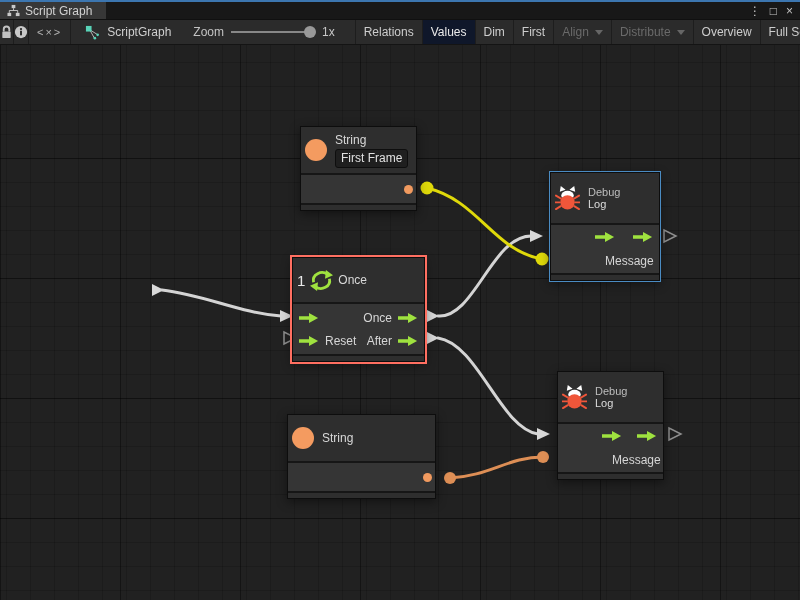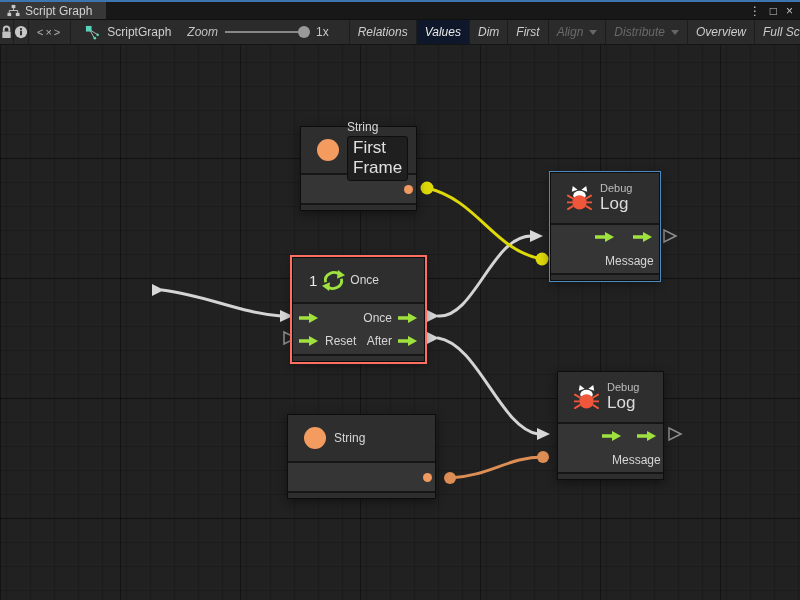--- a/index.html
+++ b/index.html
@@ -18,26 +18,26 @@
   .win-controls span { font-size:12px; line-height:1; cursor:default; }
 
   
   .toolbar { height:26px; background:#2b2b2b; border-top:1px solid #101010; border-bottom:1px solid #141414;
     display:flex; align-items:stretch; color:#c8c8c8; font-size:12px; }
   .seg { display:flex; align-items:center; justify-content:center; border-right:1px solid #1d1d1d; padding:0 8px; }
   .seg.icon { width:24px; padding:0; }
   .seg.code { width:68px; color:#b5b5b5; letter-spacing:2px; font-size:11px; }
   .tb-mid { display:flex; align-items:center; gap:7px; padding:0 20px 0 14px; border-right:1px solid #1d1d1d; }
   .tb-mid .gname { color:#cfcfcf; }
-  .zoom-label { margin-left:9px; color:#c3c3c3;font-style:italic; }
+  .zoom-label { margin-left:15px; color:#c3c3c3; }
   .slider { position:relative; width:84px; height:12px; }
   .slider .track { position:absolute; left:0; right:0; top:5px; height:2px; background:#888; }
   .slider .handle { position:absolute; right:-1px; top:0; width:12px; height:12px; border-radius:50%; background:#999; }
   .tb-btn { display:flex; align-items:center; gap:4px; padding:0 8px; border-right:1px solid #1d1d1d;
-    color:#cdcdcd; white-space:nowrap; cursor:default;font-style:italic; }
+    color:#cdcdcd; white-space:nowrap; cursor:default; }
   .tb-btn.active { background:#0f172a; color:#eaeaea; }
   .tb-btn.disabled { color:#6a6a6a; }
   .dd-arrow { width:0; height:0; border-left:4px solid transparent; border-right:4px solid transparent;
     border-top:5px solid #9a9a9a; margin-left:2px; }
   .tb-btn.disabled .dd-arrow { border-top-color:#666; }
   .push { margin-left:auto; }
 
   
   .canvas { position:absolute; left:0; top:45px; width:800px; height:555px; background-color:#212121;
     background-image:
@@ -50,35 +50,35 @@
   .wires { position:absolute; left:0; top:0; width:800px; height:555px; }
   .wires path { fill:none; stroke-width:3; stroke-linecap:round; }
   .wires polygon.cap { fill:#d8d8d8; }
   .wires polygon.hollow { fill:none; stroke:#8f8f8f; stroke-width:1.5; }
 
   
   .node { position:absolute; background:#2e2e2e; border:1px solid #0d0d0d; color:#d6d6d6; font-size:12px;
     box-shadow:0 3px 10px rgba(0,0,0,0.45); }
   .node.sel-red  { outline:2px solid #FF6F61; }
   .node.sel-blue { outline:1px solid #4A8BC2; }
-  .nhead { display:flex; align-items:center; gap:8px; padding:0 16px; background:#2e2e2e; }
+  .nhead { display:flex; align-items:center; gap:8px; padding:0 4px; background:#2e2e2e; }
   .nbody { background:#353535; border-top:2px solid #161616; }
   .nfoot { height:7px; background:#2e2e2e; border-top:2px solid #161616; }
   .prow { display:flex; align-items:center; gap:6px; padding:0 6px; }
   .parrow { width:20px; height:12px; flex:0 0 auto; }
   .parrow path { fill:#9FE23F; }
   .title { color:#d8d8d8; }
   .sub { color:#9e9e9e; font-size:10px; }
   .kicker { color:#bdbdbd; font-size:11px; }
-  .big { font-size:17px; color:#dcdcdc; }
+  .big { font-size:11px; color:#dcdcdc; }
   .ocircle { width:22px; height:22px; border-radius:50%; background:#F49B60; flex:0 0 auto; }
   .odot { width:9px; height:9px; border-radius:50%; background:#F19A5F; margin-left:auto; margin-right:3px; }
   .gdot { width:8px; height:8px; border-radius:50%; background:#a9a9a9; margin-left:4px; }
   .field { background:#1f1f1f; border:1px solid #0e0e0e; border-radius:3px; padding:1px 5px 2px;
-    color:#e0e0e0; font-size:17px; margin-top:2px; display:inline-block; }
+    color:#e0e0e0; font-size:12px; margin-top:2px; display:inline-block; }
   .ml-auto { margin-left:auto; }
   .ebar { height:6px; background:#86C43B; }
 
   .n-string1   { left:300px; top:81px;  width:117px; }
   .n-onupdate  { left:33px;  top:180px; width:119px; }
   .n-once      { left:292px; top:212px; width:133px; }
   .n-debugtop  { left:550px; top:127px; width:110px; }
   .n-debugbot  { left:557px; top:326px; width:107px; }
   .n-string2   { left:287px; top:369px; width:149px; }
 

